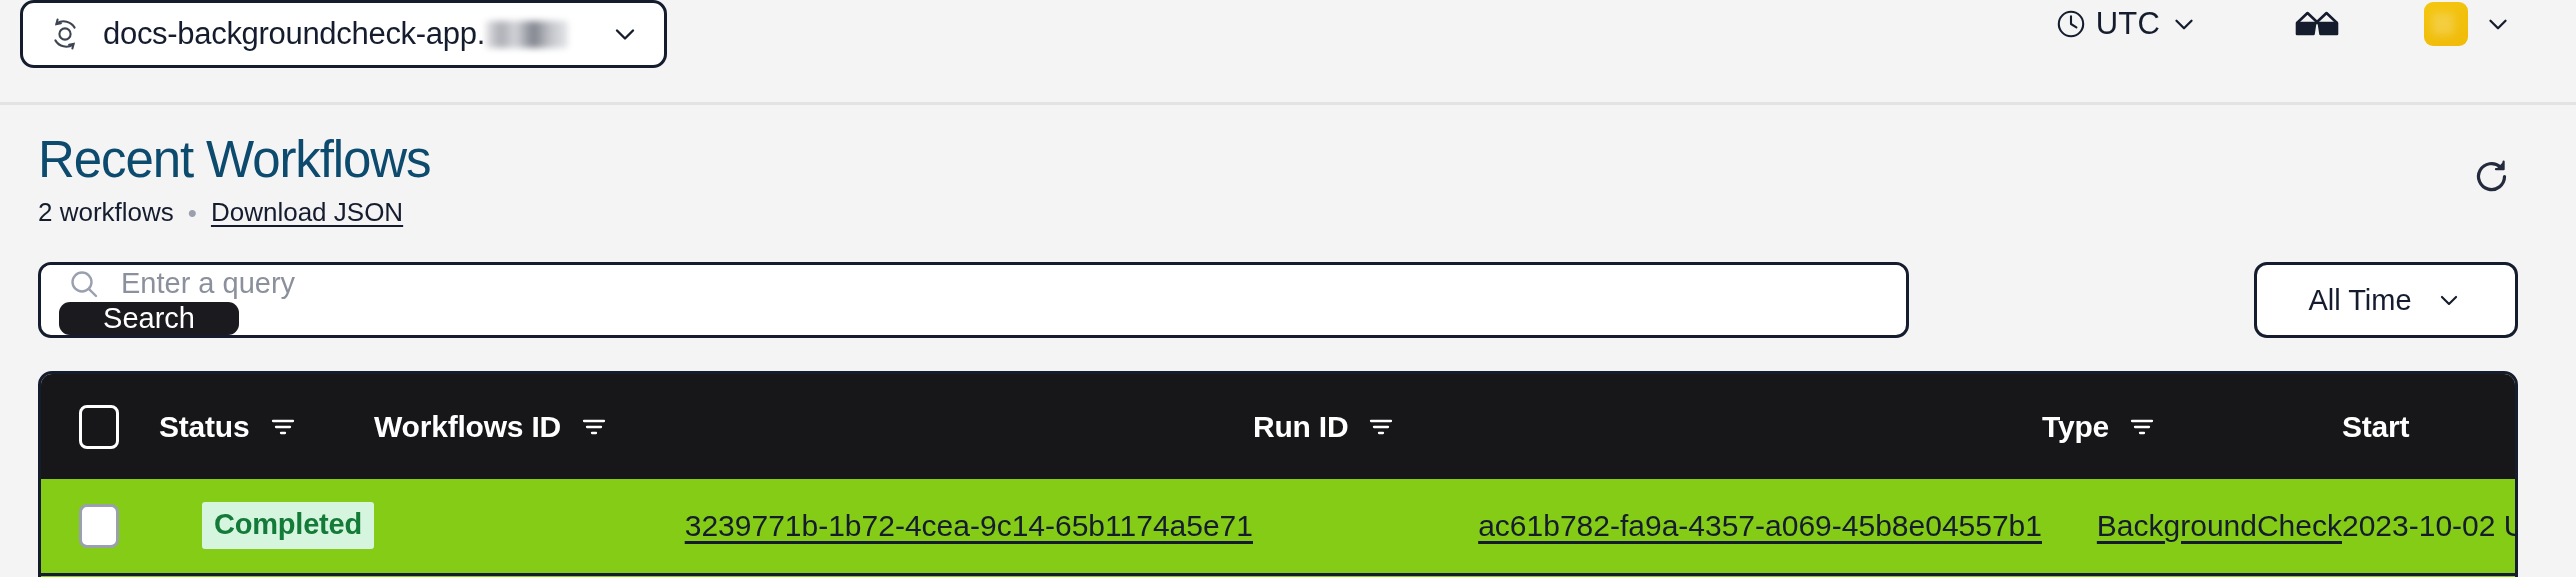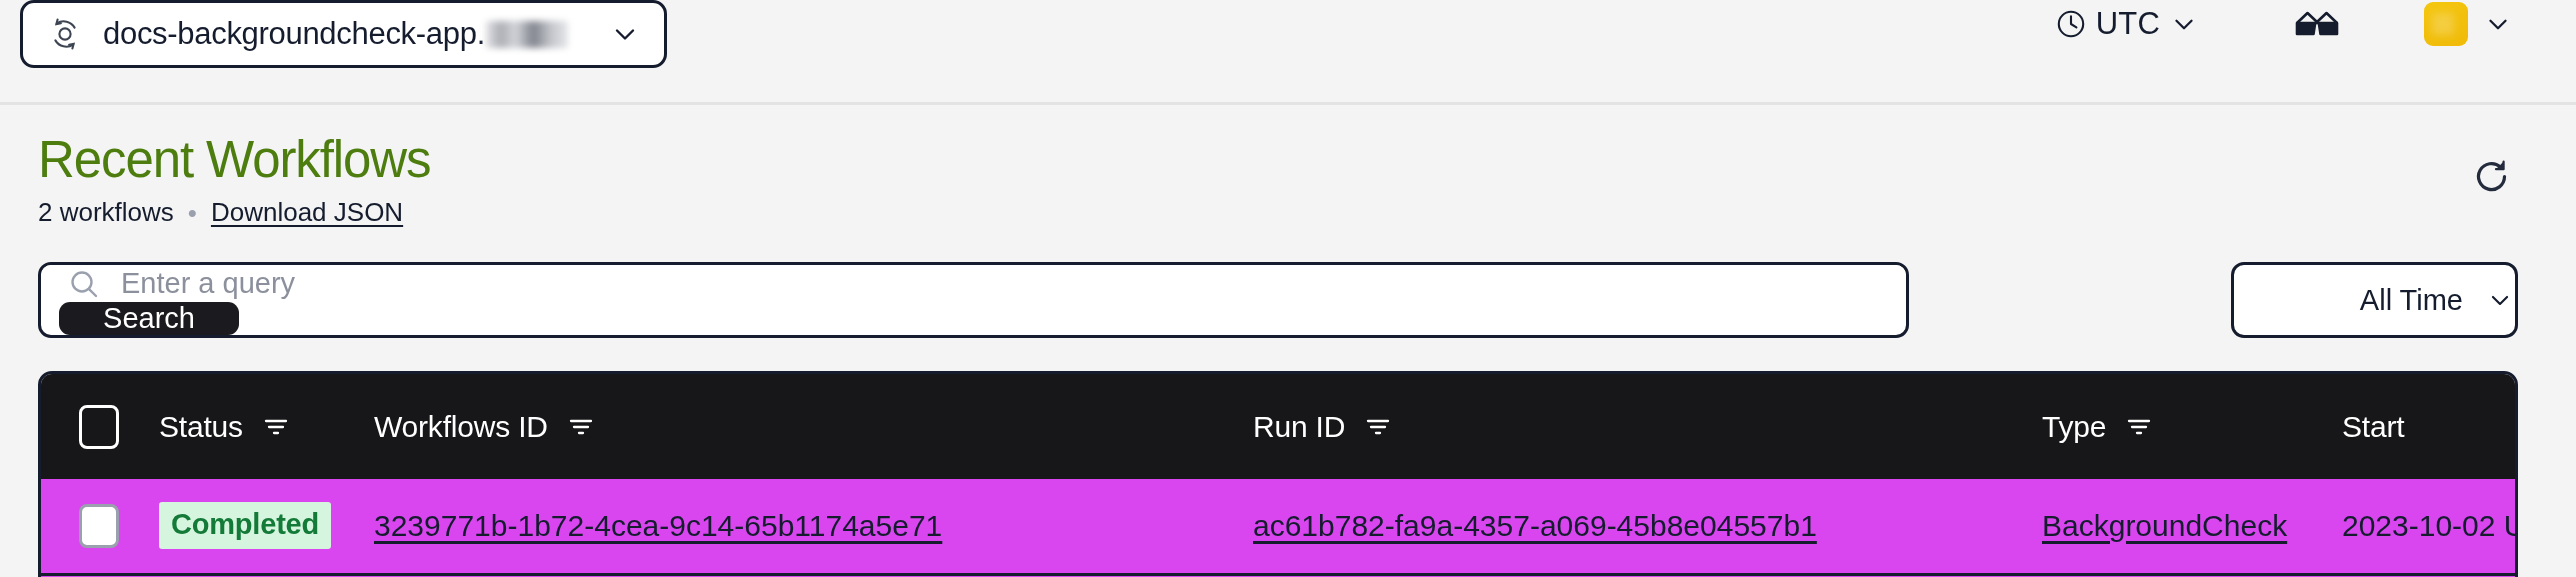--- a/index.html
+++ b/index.html
@@ -92,21 +92,21 @@
 
   
   .content { position: relative; padding: 0 38px; }
 
   .page-head { position: relative; padding: 28px 0 0 0; }
   .page-title {
     font-size: 51px;
     font-weight: 400;
     letter-spacing: -1.1px;
     line-height: 1.04;
-    color: #4d7c0f;
+    color: #0c4a6e;
   }
   .page-sub {
     margin-top: 11px;
     font-size: 26px;
     color: #141c2e;
     display: flex;
     align-items: center;
     gap: 14px;
   }
   .dot-sep { color: #9aa0ad; font-size: 26px; line-height: 1; }
@@ -164,64 +164,64 @@
     font-size: 29px;
     font-family: "Liberation Sans", sans-serif;
     border: 0;
     border-radius: 11px;
     cursor: pointer;
     display: flex; align-items: center; justify-content: center; margin-left: 18px;
   }
   .time-select {
     margin-left: auto;
     margin-right: 20px;
-    width: 287px;
+    width: 264px;
     height: 76px;
     background: #ffffff;
     border: 3px solid #141c2e;
     border-radius: 13px;
     display: flex;
     align-items: center;
-    justify-content: flex-end;
+    justify-content: center;
     gap: 22px;
     font-size: 29px;
     cursor: pointer;
   }
 
   
   .table-wrap {
     margin-top: 33px;
     border: 3px solid #141c2e;
     border-radius: 14px 14px 0 0;
     overflow: hidden;
     background: #fff;
     margin-right: 20px;
   }
   table { width: 100%; border-collapse: collapse; table-layout: fixed; }
 
   thead tr { background: #17171a; height: 105px; }
   thead th {
     color: #ffffff;
     font-size: 30px;
-    font-weight: 400;
+    font-weight: 700;
     text-align: center;
     padding: 0;
     vertical-align: middle;
     letter-spacing: -0.2px;
   }
   .th-inner { display: flex; align-items: center; gap: 18px; }
 
   .col-check { width: 118px; padding-left: 38px !important; }
   .col-status { width: 215px; }
   .col-wfid { width: 879px; }
   .col-runid { width: 789px; }
   .col-type  { width: 300px; }
   .col-start { width: auto; }
 
-  tbody tr { height: 95px; background: #d946ef; border-bottom: 3px solid #141c2e; }
+  tbody tr { height: 95px; background: #84cc16; border-bottom: 3px solid #141c2e; text-align: right; }
   tbody td { padding: 0; font-size: 30px; vertical-align: middle; color: #141c2e; }
 
   .chk {
     width: 40px; height: 44px;
     border: 3px solid #9aa0ad;
     border-radius: 8px;
     background: #fff;
     display: block;
     cursor: pointer;
   }

